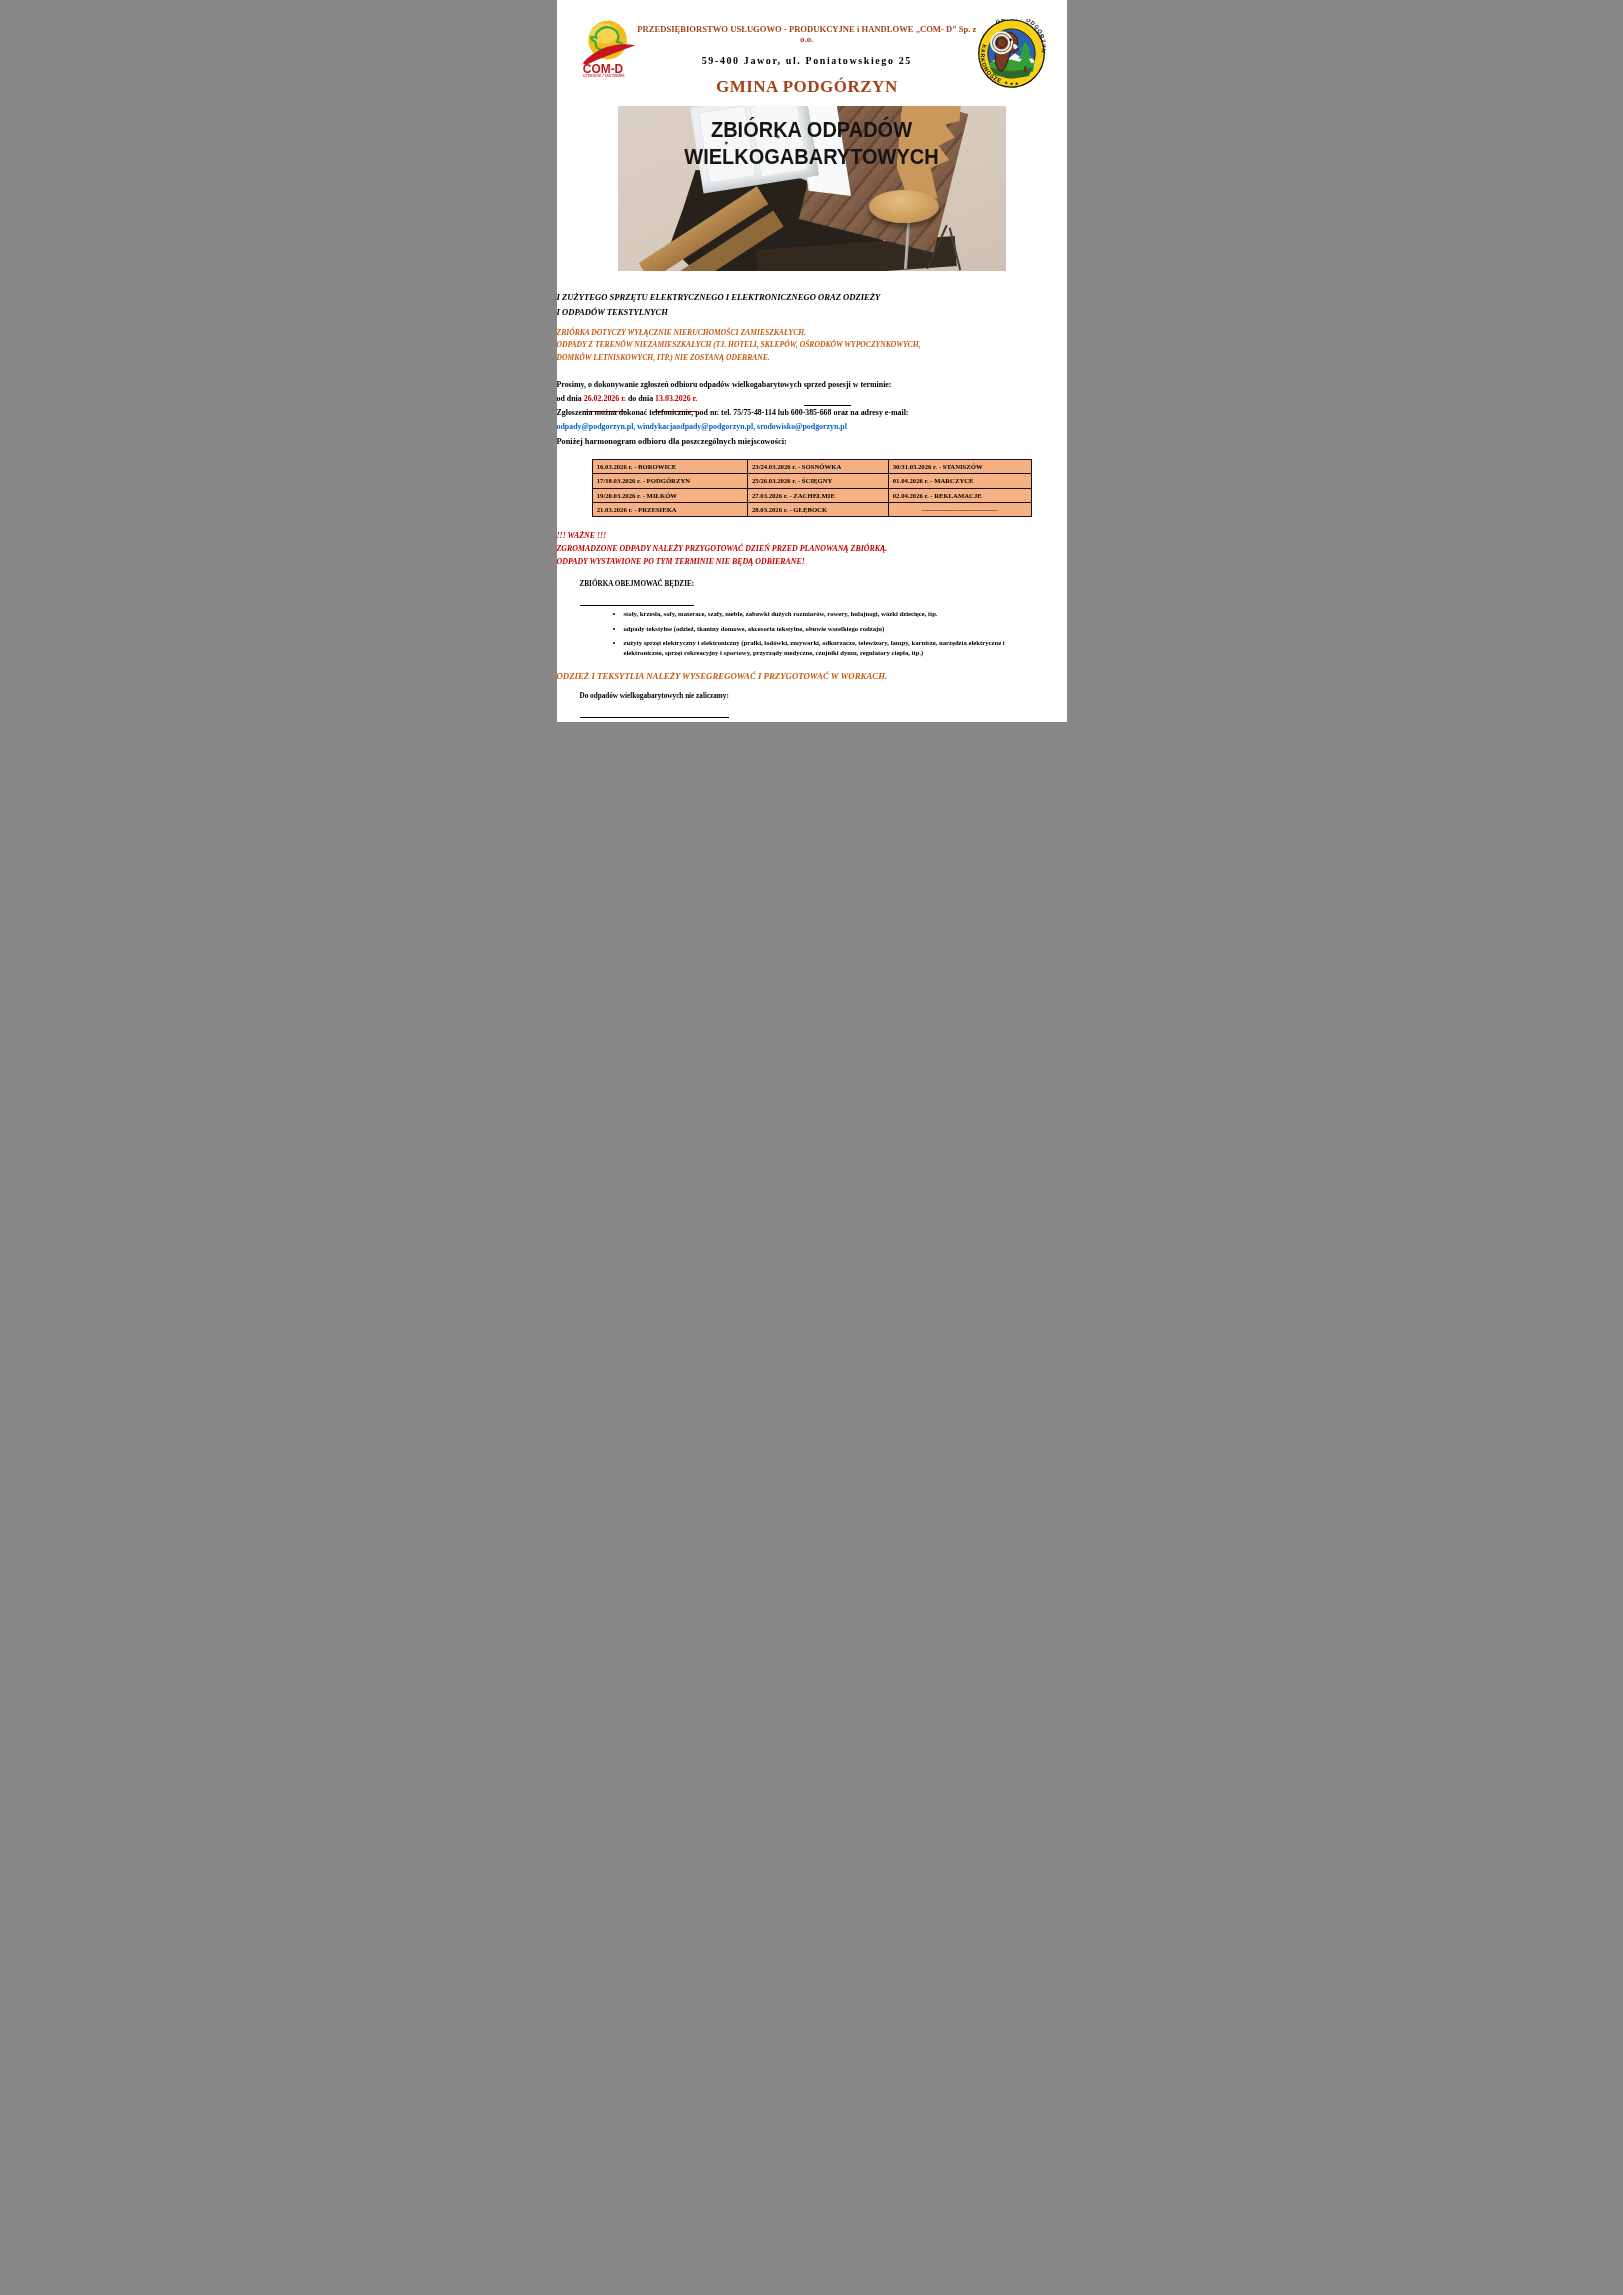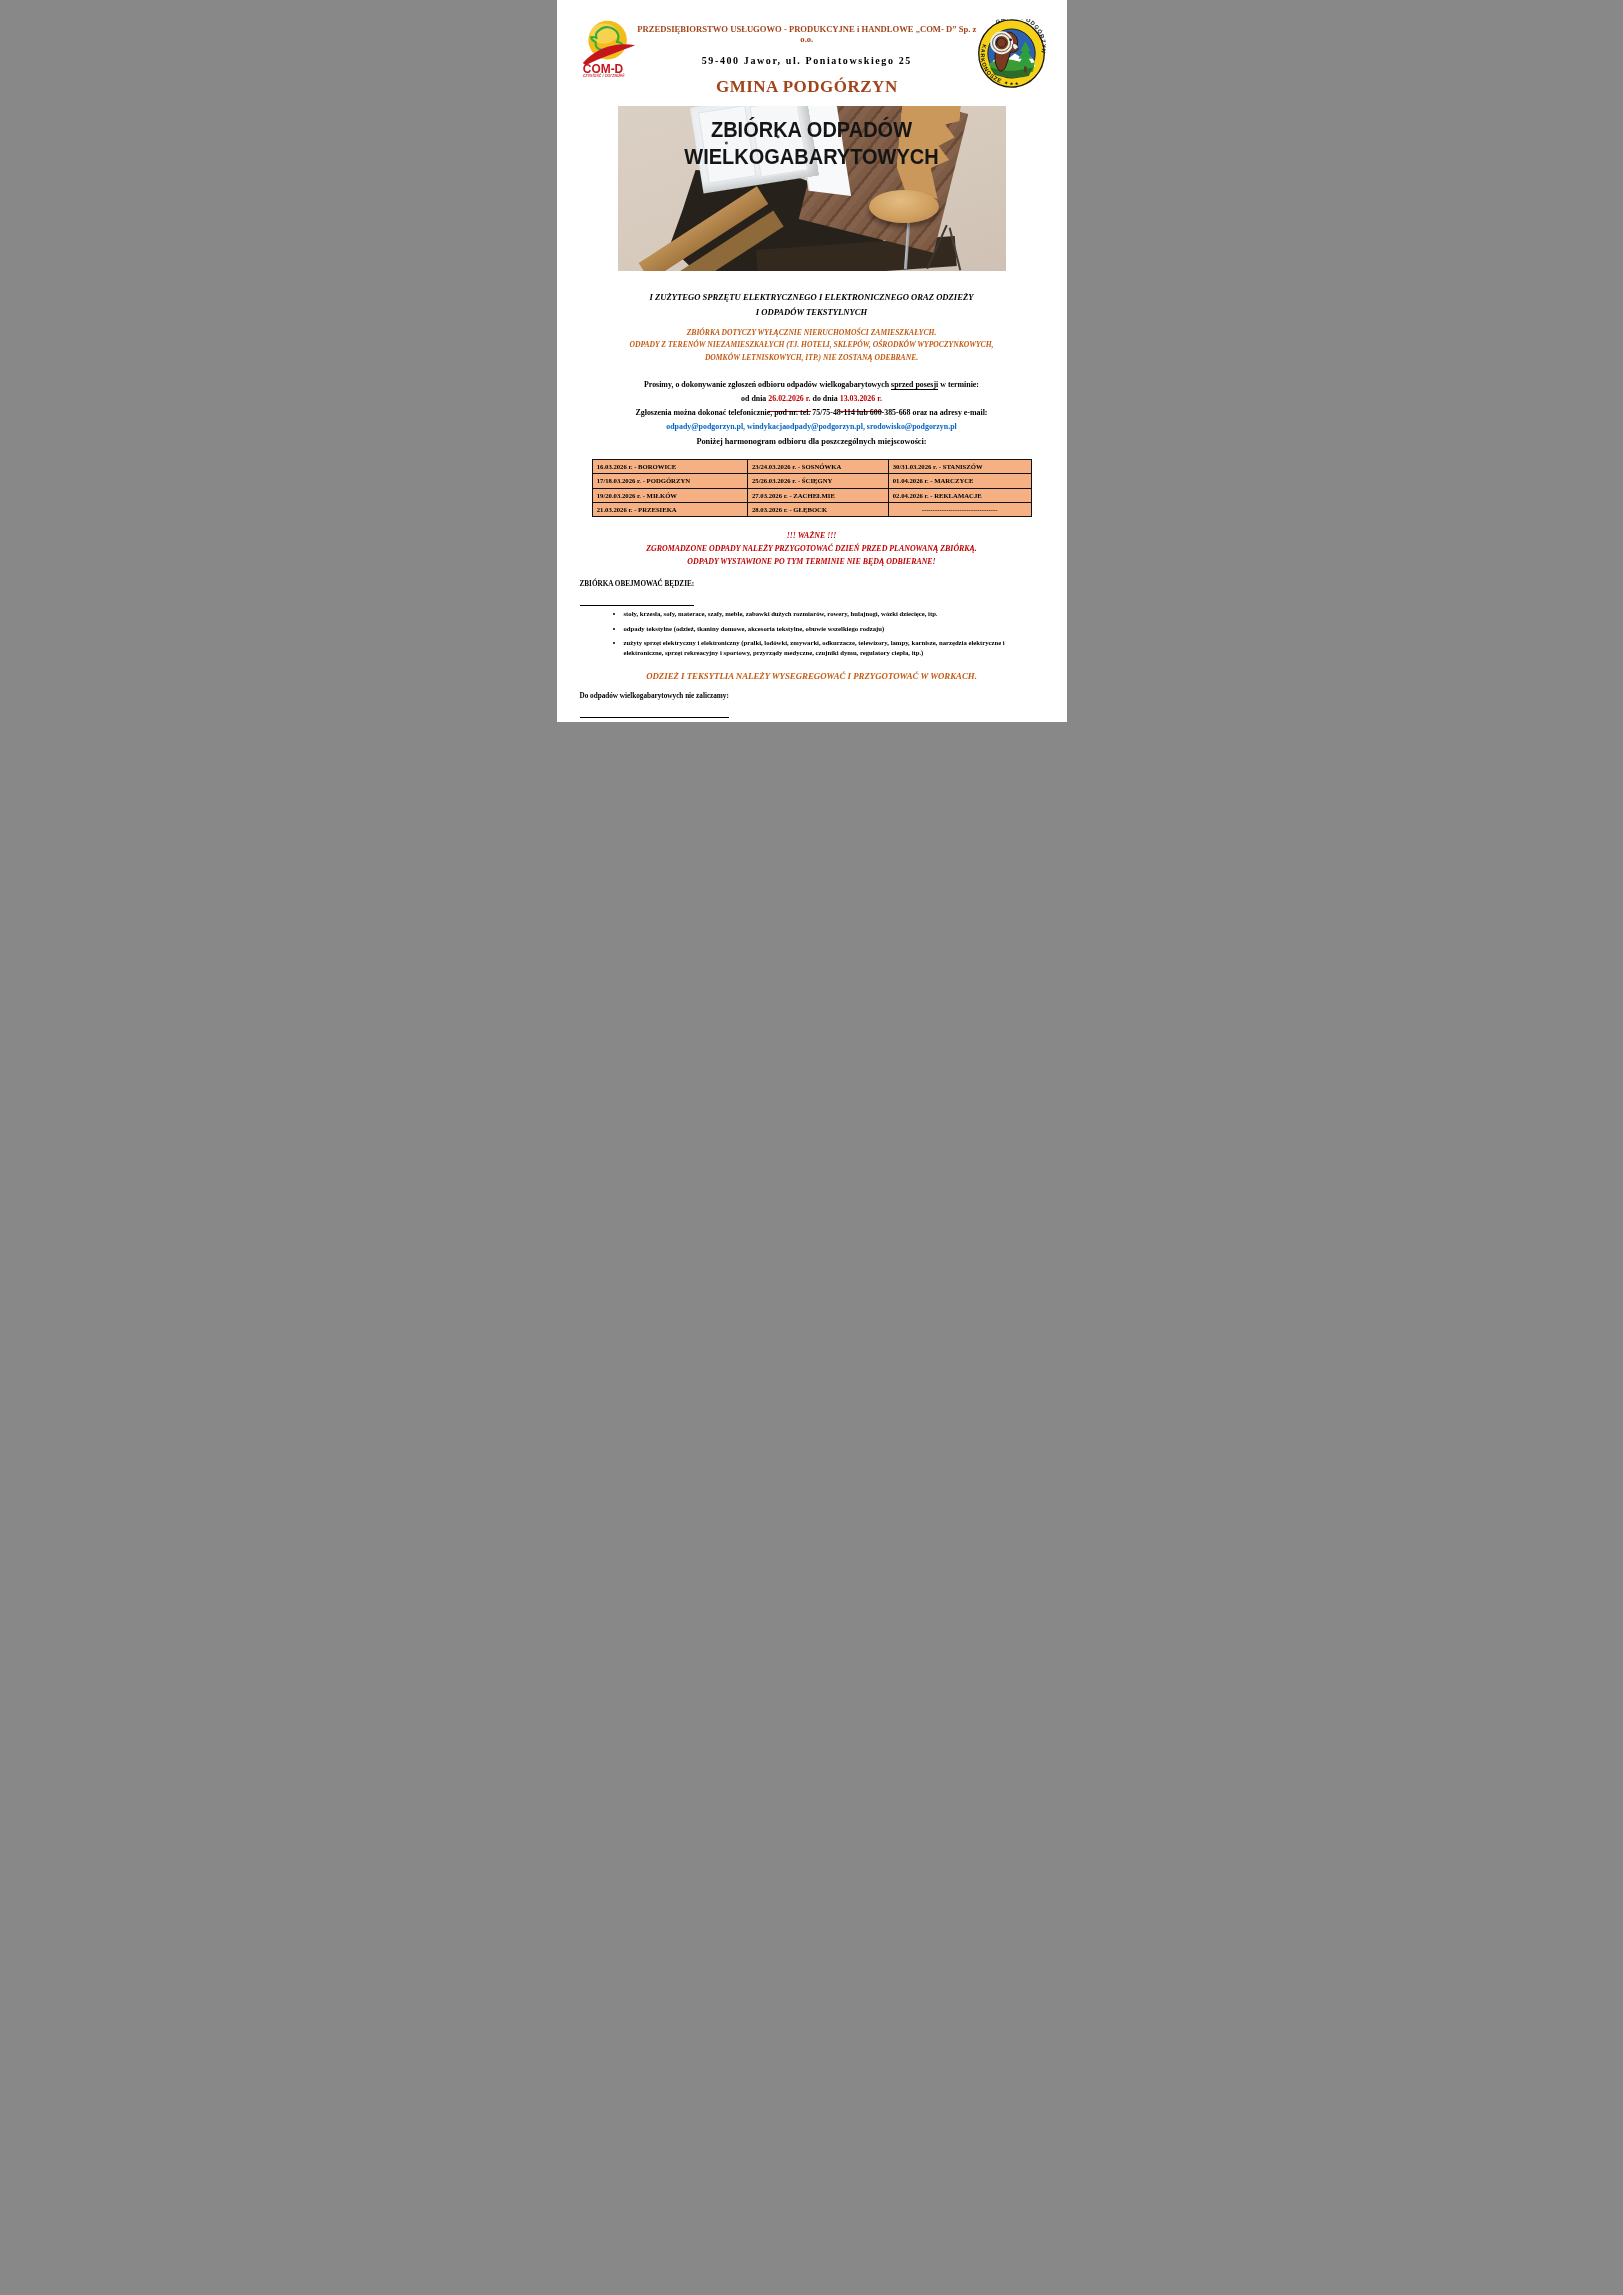--- a/index.html
+++ b/index.html
@@ -39,25 +39,25 @@
   .f-cab .knob{position:absolute;left:21px;top:32px;width:3.2px;height:3.2px;border-radius:50%;background:#4c4c4c;}
   .f-cabside{left:184px;top:-6.5px;width:40px;height:95px;background:#f7f9fa;border-left:0.9px solid #d5dadd;
     transform:rotate(-9deg) skewY(16deg);z-index:3;}
   .f-pole{left:288px;top:107px;width:2.8px;height:56px;background:linear-gradient(90deg,#c3c7ca,#8e9396);transform:rotate(4deg);z-index:4;}
   .f-leg1{left:318px;top:117px;width:1.9px;height:48px;background:#3a3632;transform:rotate(24deg);z-index:3;}
   .f-leg2{left:336px;top:121px;width:1.9px;height:44px;background:#44403a;transform:rotate(-14deg);z-index:3;}
   .f-seat{left:251px;top:84px;width:70px;height:33px;border-radius:50%;z-index:5;
     background:radial-gradient(ellipse at 45% 32%,#e4bd82,#cf9f5f 58%,#b5824a);
     box-shadow:0 4.2px 5.6px rgba(0,0,0,.38);}
   
-  .center{text-align:center;}
+  .center{text-align:left;}
   .subtitle{margin-top:19.4px;font-weight:bold;font-style:italic;font-size:8.6px;line-height:1.75;}
   .notice-orange{margin-top:6.5px;color:#C55A11;font-weight:bold;font-style:italic;font-size:7.6px;line-height:1.62;}
   .request{margin-top:14px;font-weight:bold;font-size:7.9px;line-height:1.8;}
-  .u-black{border-bottom:1.4px solid #000;padding-bottom:0;}
+  .u-black{border-bottom:1.4px solid #000;padding-bottom:16px;}
   .date-red{color:#C00000;border-bottom:1.9px solid #C00000;padding-bottom:8px;}
   .emails{color:#0563C1;}
   .sched-intro{font-size:8.3px;}
   
   table.sched{width:440px;margin:9.3px auto 0;border-collapse:collapse;background:#F5B183;
     font-size:6.7px;font-weight:bold;table-layout:fixed;}
   table.sched td{border:0.9px solid #111;padding:1.4px 4.2px;height:10.6px;vertical-align:middle;}
   table.sched td.c1{width:35.5%;} table.sched td.c2{width:32%;} table.sched td.c3{width:32.5%;}
   table.sched td.dashes{text-align:center;}
   table.sched{border:1.4px solid #111;}

